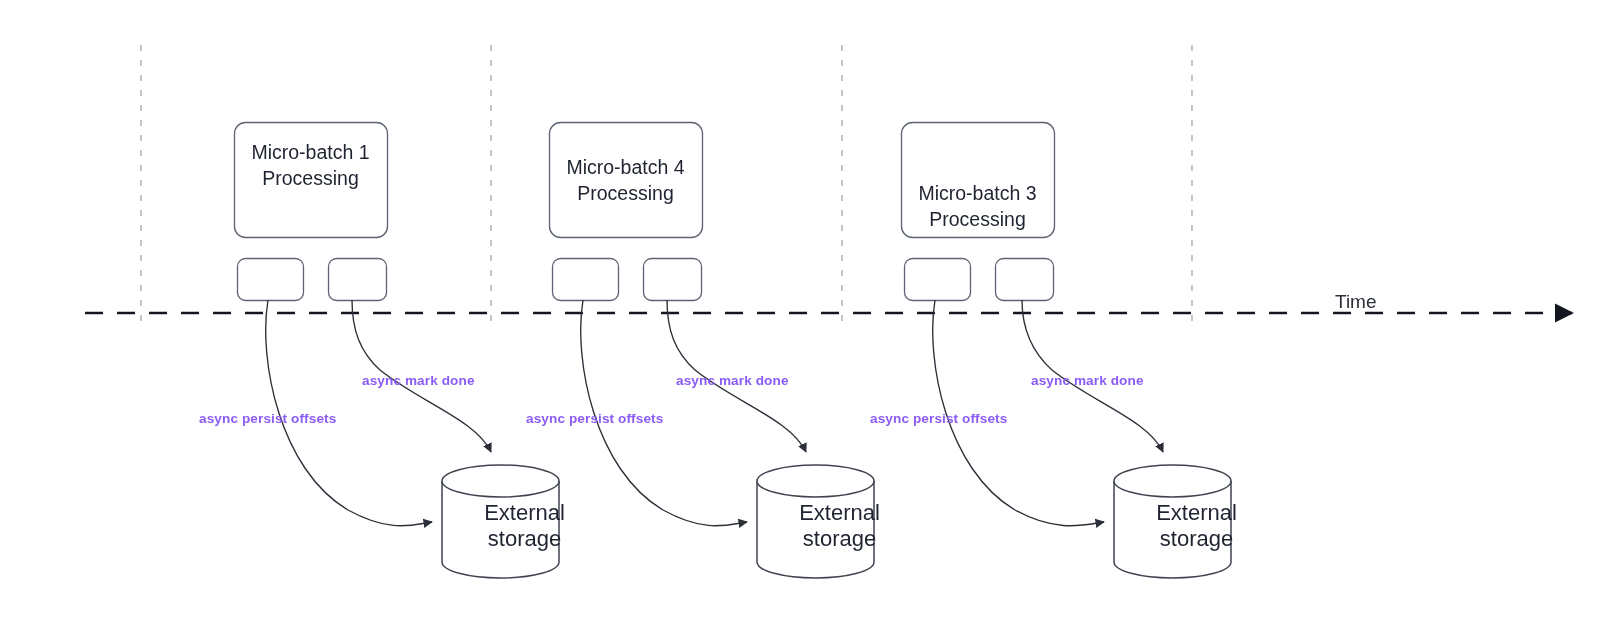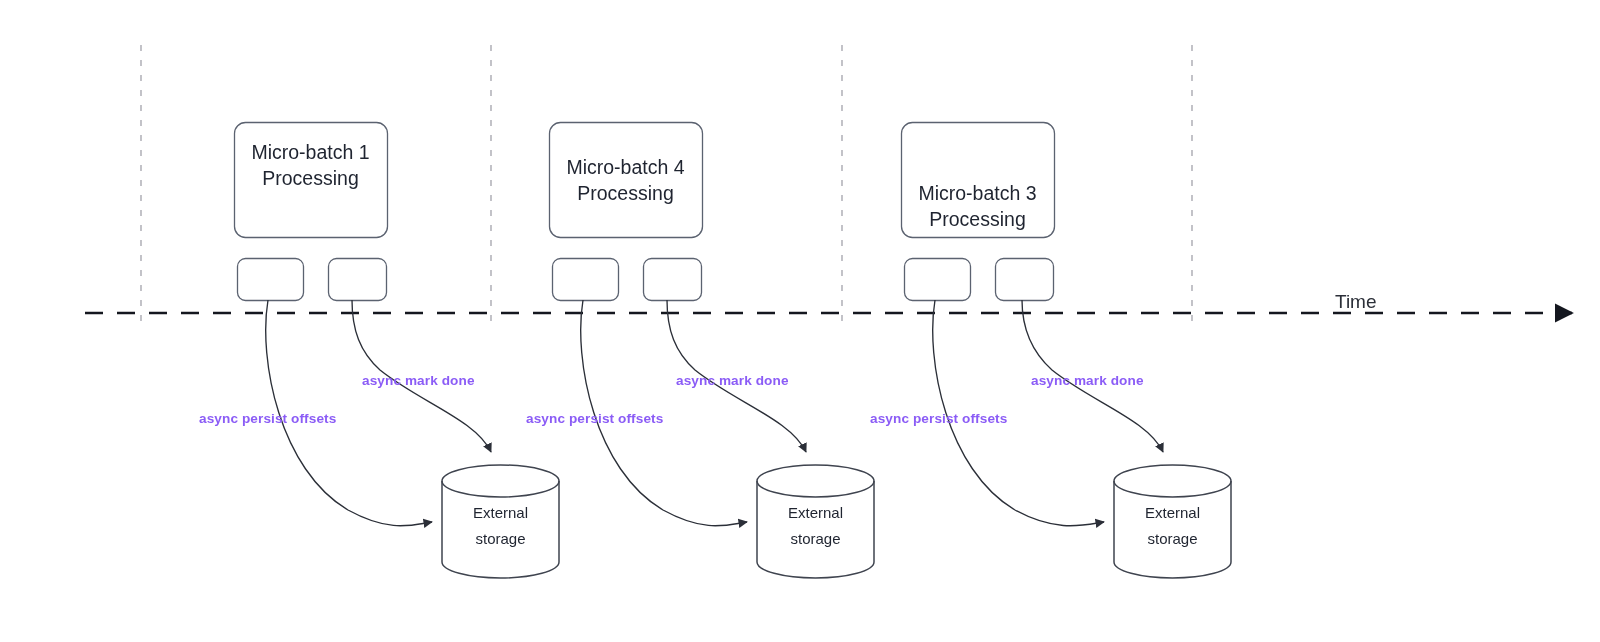--- a/index.html
+++ b/index.html
@@ -31,21 +31,22 @@
     line-height: 26px;
     white-space: pre;
     pointer-events: none;
   }
   .batch-label {
     width: 153px;
     font-size: 19.5px;
   }
   .store-label {
     width: 117px;
-    font-size: 15px;
+    font-size: 22px;
+    padding-left: 24px;
   }
   .edge-label {
     position: absolute;
     color: #8b5cf6;
     font-family: "Liberation Sans", sans-serif;
     font-size: 13.6px;
     font-weight: bold;
     white-space: nowrap;
     letter-spacing: 0.1px;
   }

